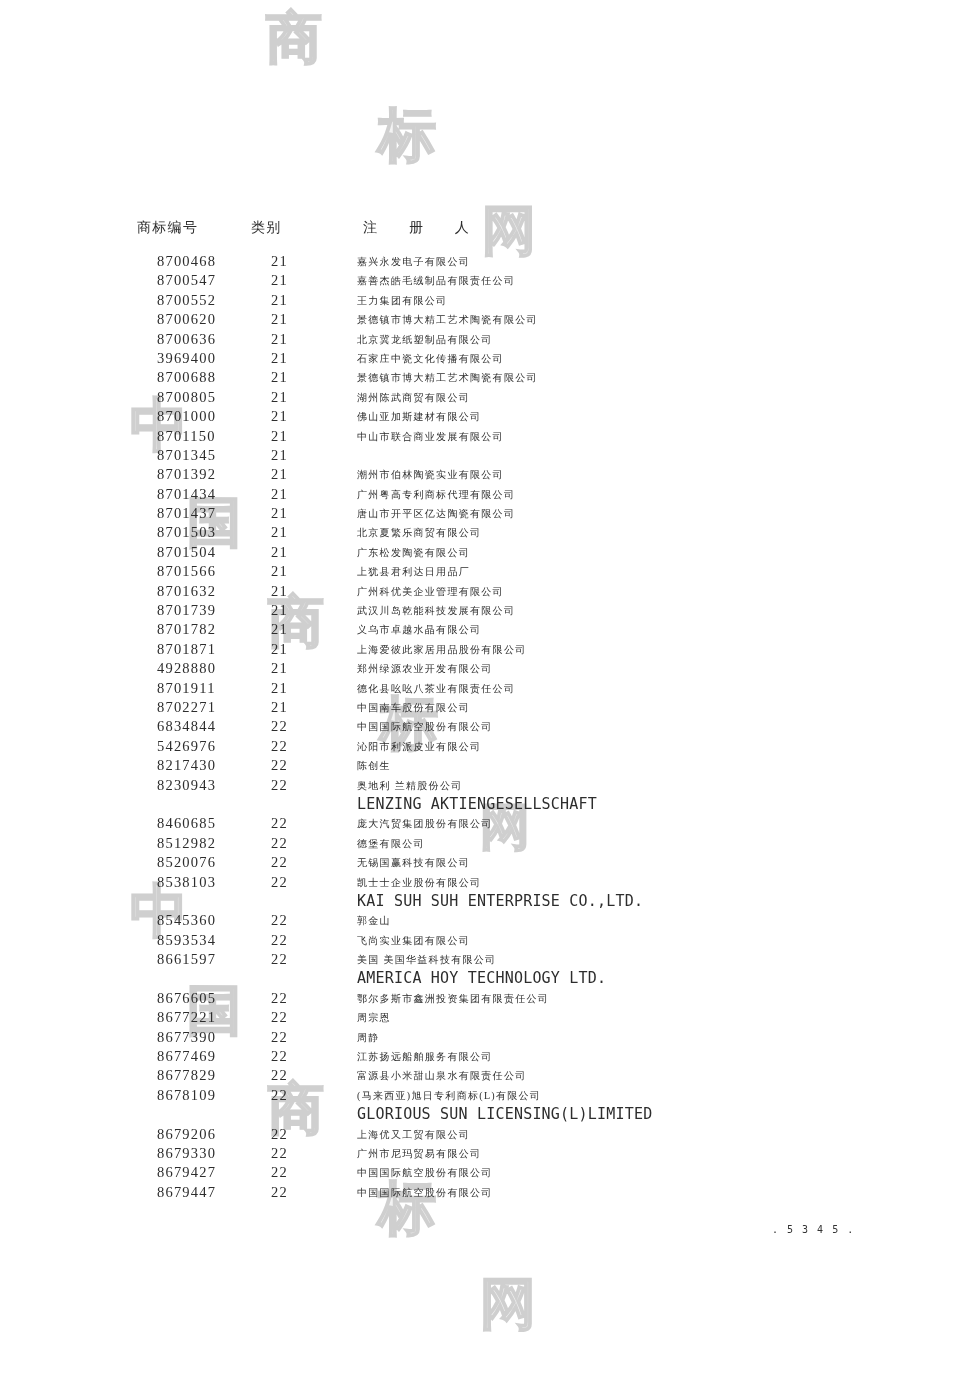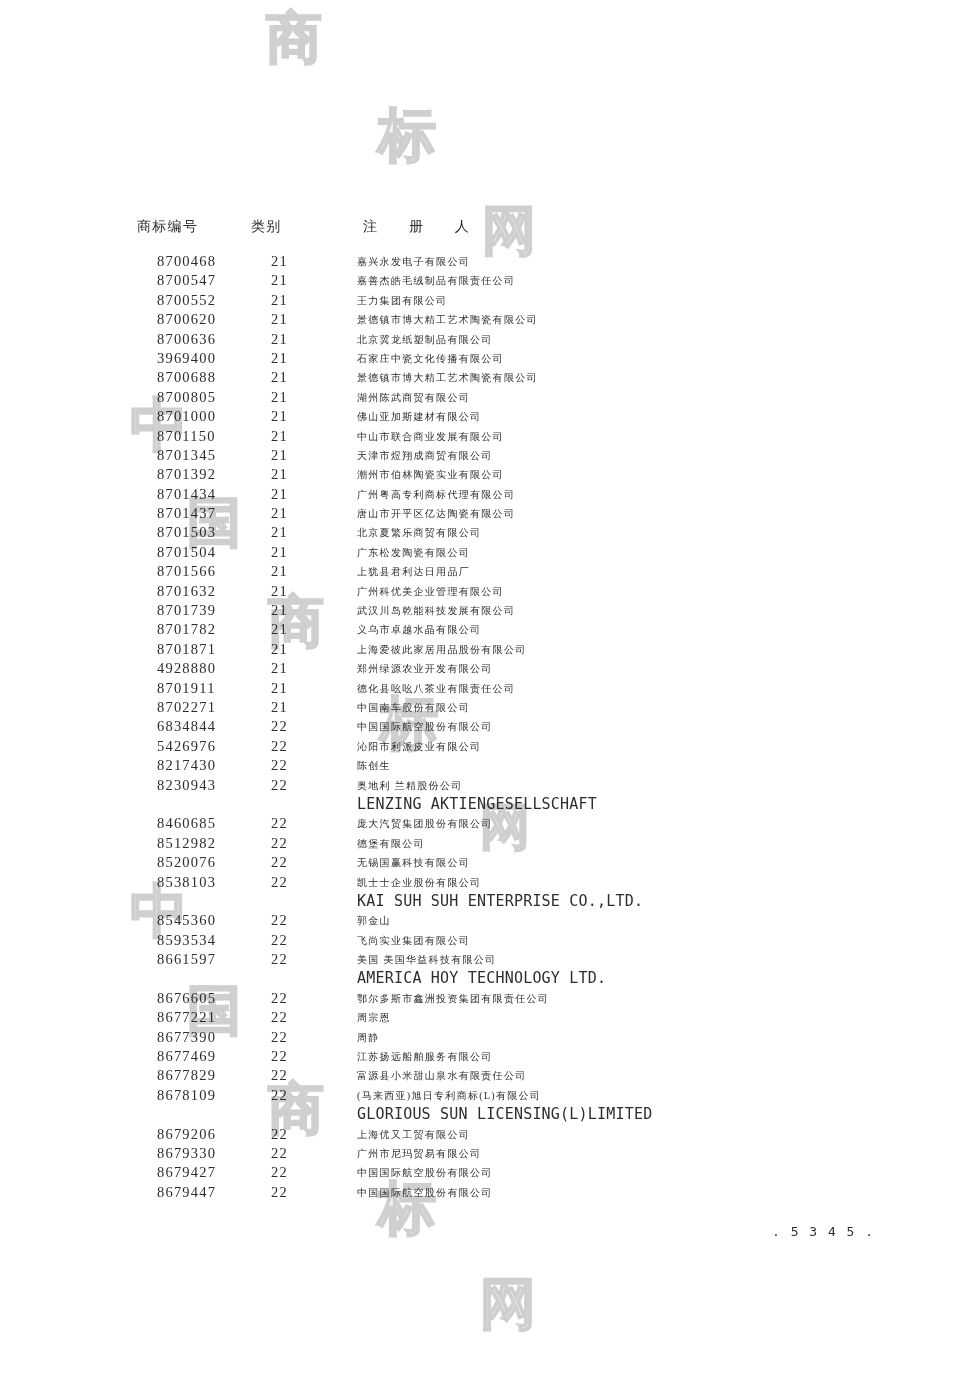--- a/index.html
+++ b/index.html
@@ -30,21 +30,20 @@
   
   .content {
     position:absolute; left:137px; top:218px; width:740px; z-index:1;
   }
   .table-header {
     display:grid; grid-template-columns:114px 86px 1fr;
     height:19px; line-height:19px;
     font-size:14px; letter-spacing:1.3px;
     margin-bottom:15px;
     white-space:nowrap;
-    font-family:Liberation Mono, monospace;
   }
   .table-header .c3 { padding-left:26px; }
   .rows { }
   .row {
     display:grid; grid-template-columns:114px 86px 1fr;
     height:19.4px; line-height:19.4px;
     white-space:nowrap;
     margin-left:20px;
   }
   .num {
@@ -55,21 +54,21 @@
   }
   .name.latin {
     font-family:"DejaVu Sans Mono","Liberation Mono",monospace;
     font-size:15px; letter-spacing:0.2px;
   }
 
   
   .page-number {
     position:absolute; left:772px; top:1224px; z-index:1;
     font-family:"DejaVu Sans Mono","Liberation Mono",monospace;
-    font-size:13px; letter-spacing:1.5px; color:#333333;
+    font-size:10px; letter-spacing:1.5px; color:#333333;
     white-space:pre;
     text-align:right;
   }
 </style>
 </head>
 <body>
 
 <div class="page">
 
   <div class="watermark-layer" id="wm-layer">
@@ -141,21 +140,20 @@
           <span class="c3 name">佛山亚加斯建材有限公司</span>
         </div>
         <div class="row">
           <span class="c1 num">8701150</span>
           <span class="c2 num">21</span>
           <span class="c3 name">中山市联合商业发展有限公司</span>
         </div>
         <div class="row">
           <span class="c1 num">8701345</span>
           <span class="c2 num">21</span>
-          <span class="c3 name">天津市煜翔成商贸有限公司</span>
         </div>
         <div class="row">
           <span class="c1 num">8701392</span>
           <span class="c2 num">21</span>
           <span class="c3 name">潮州市伯林陶瓷实业有限公司</span>
         </div>
         <div class="row">
           <span class="c1 num">8701434</span>
           <span class="c2 num">21</span>
           <span class="c3 name">广州粤高专利商标代理有限公司</span>

